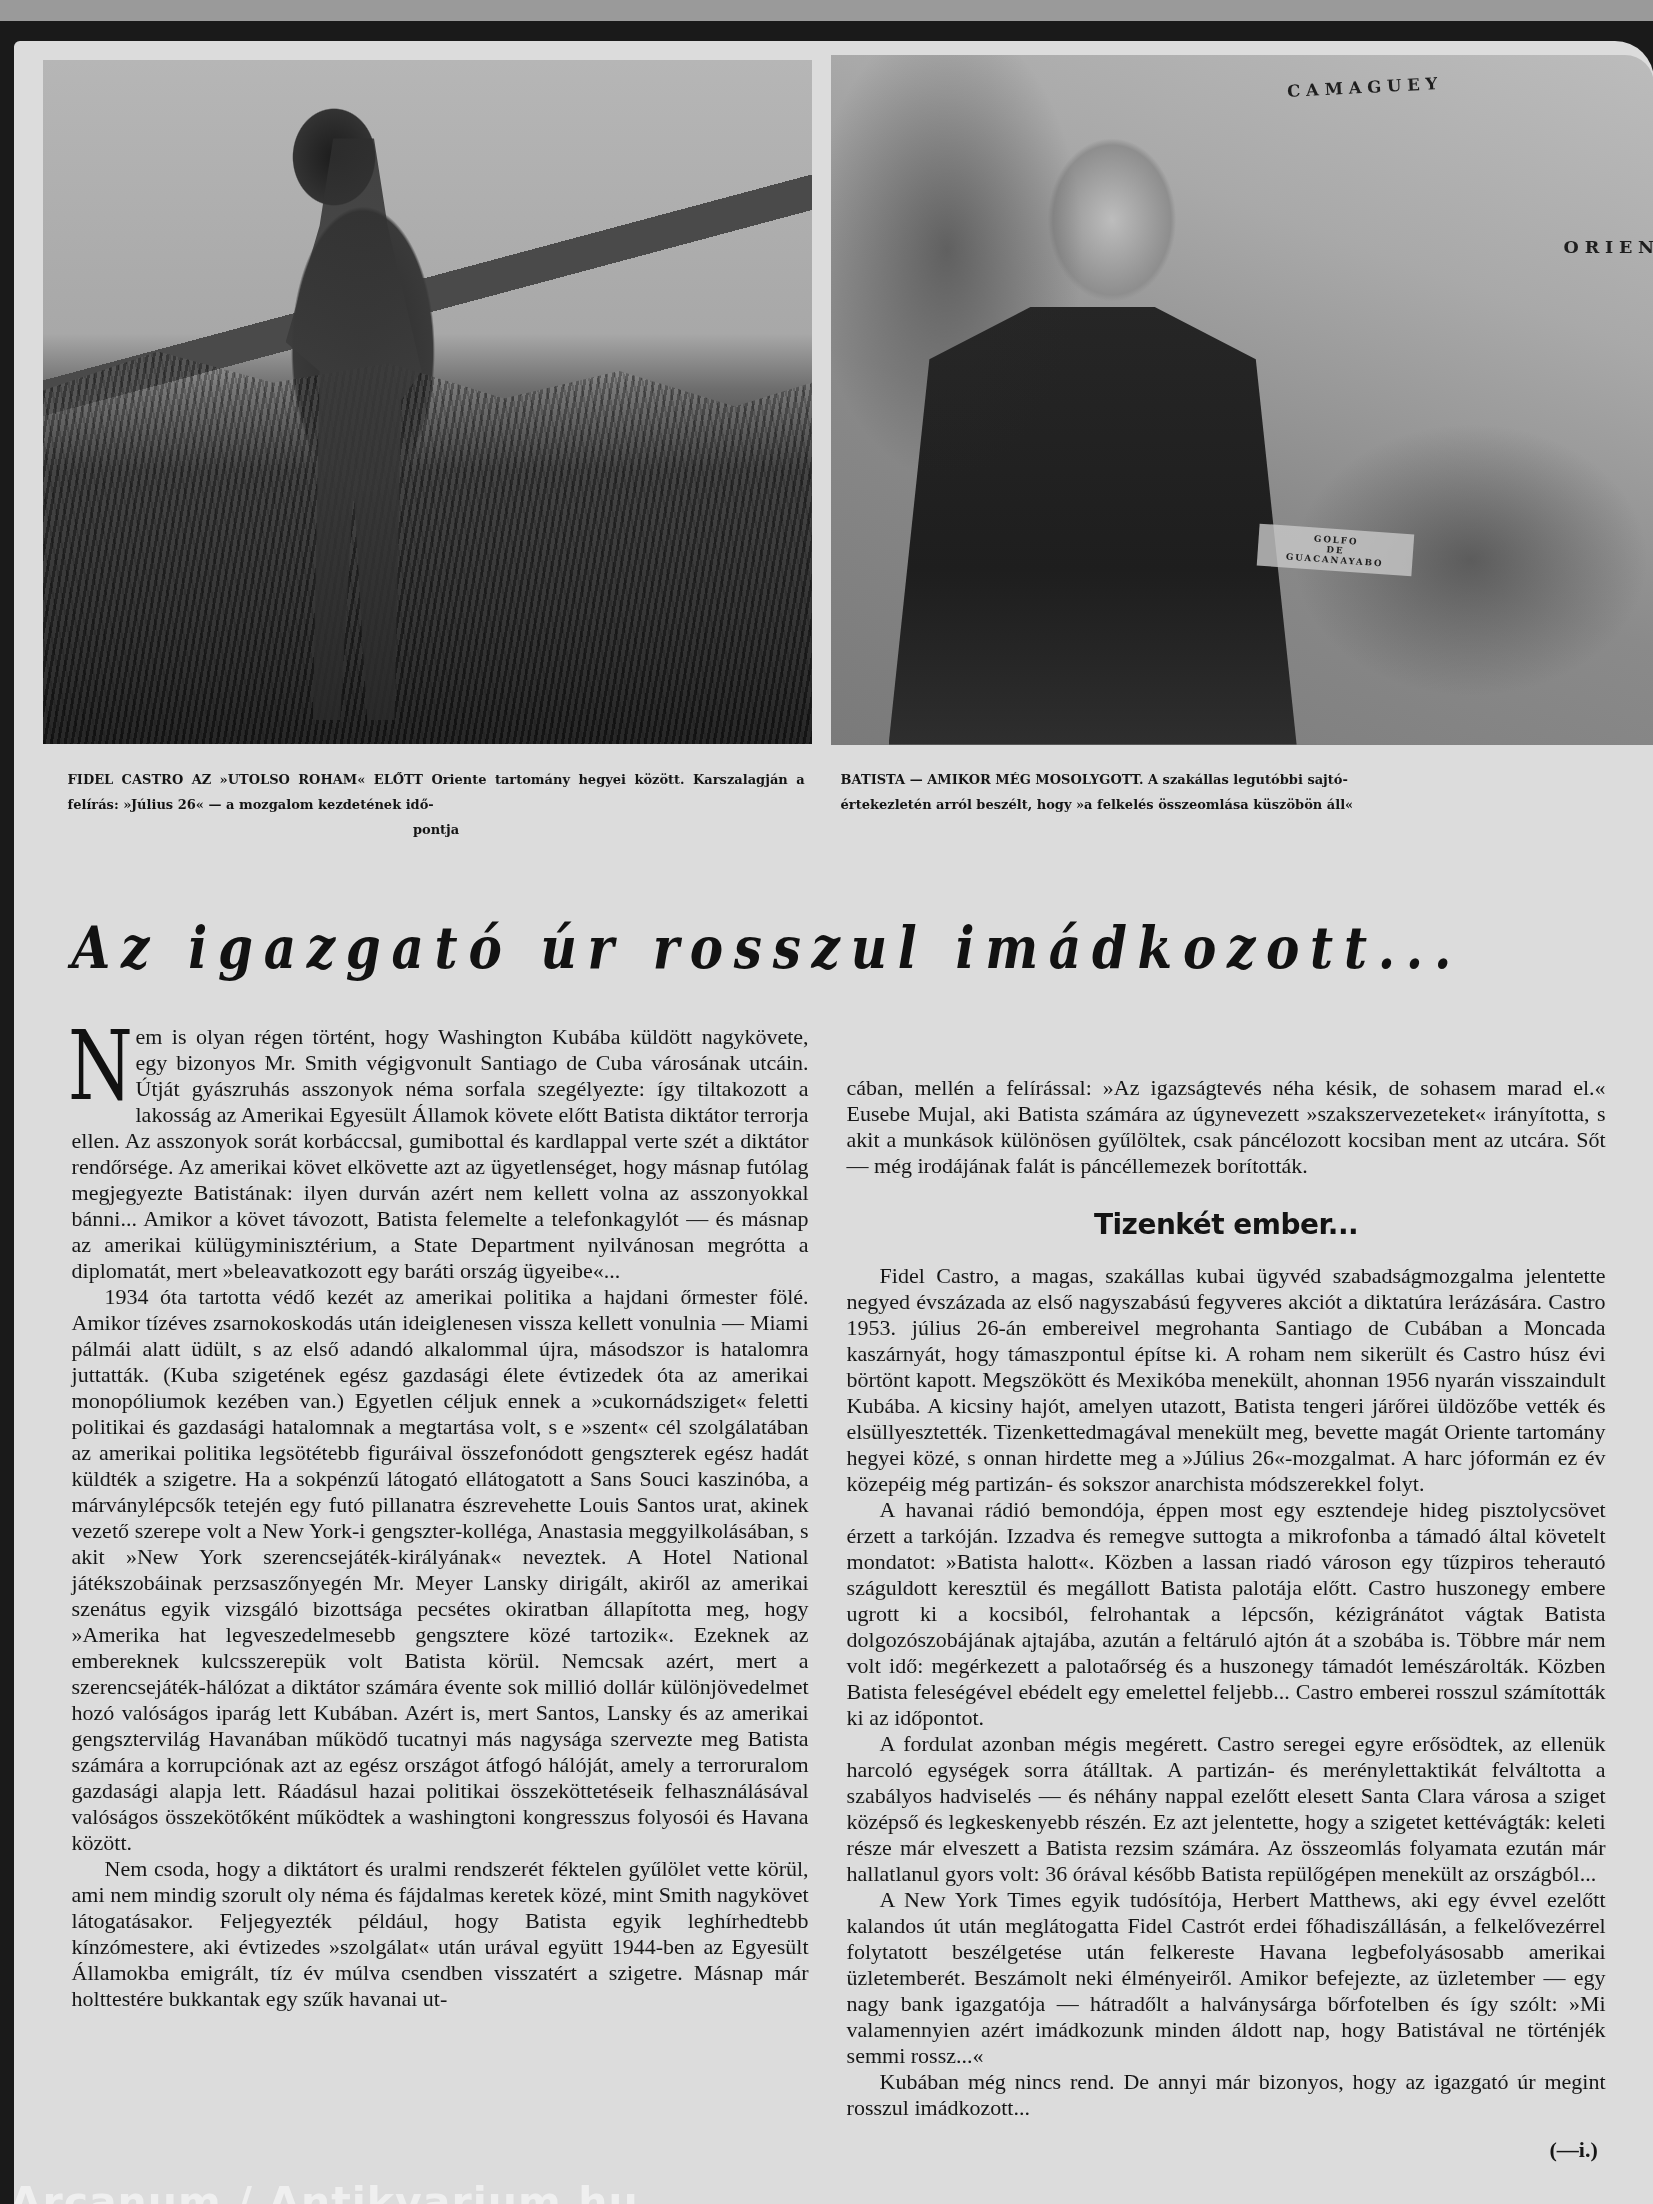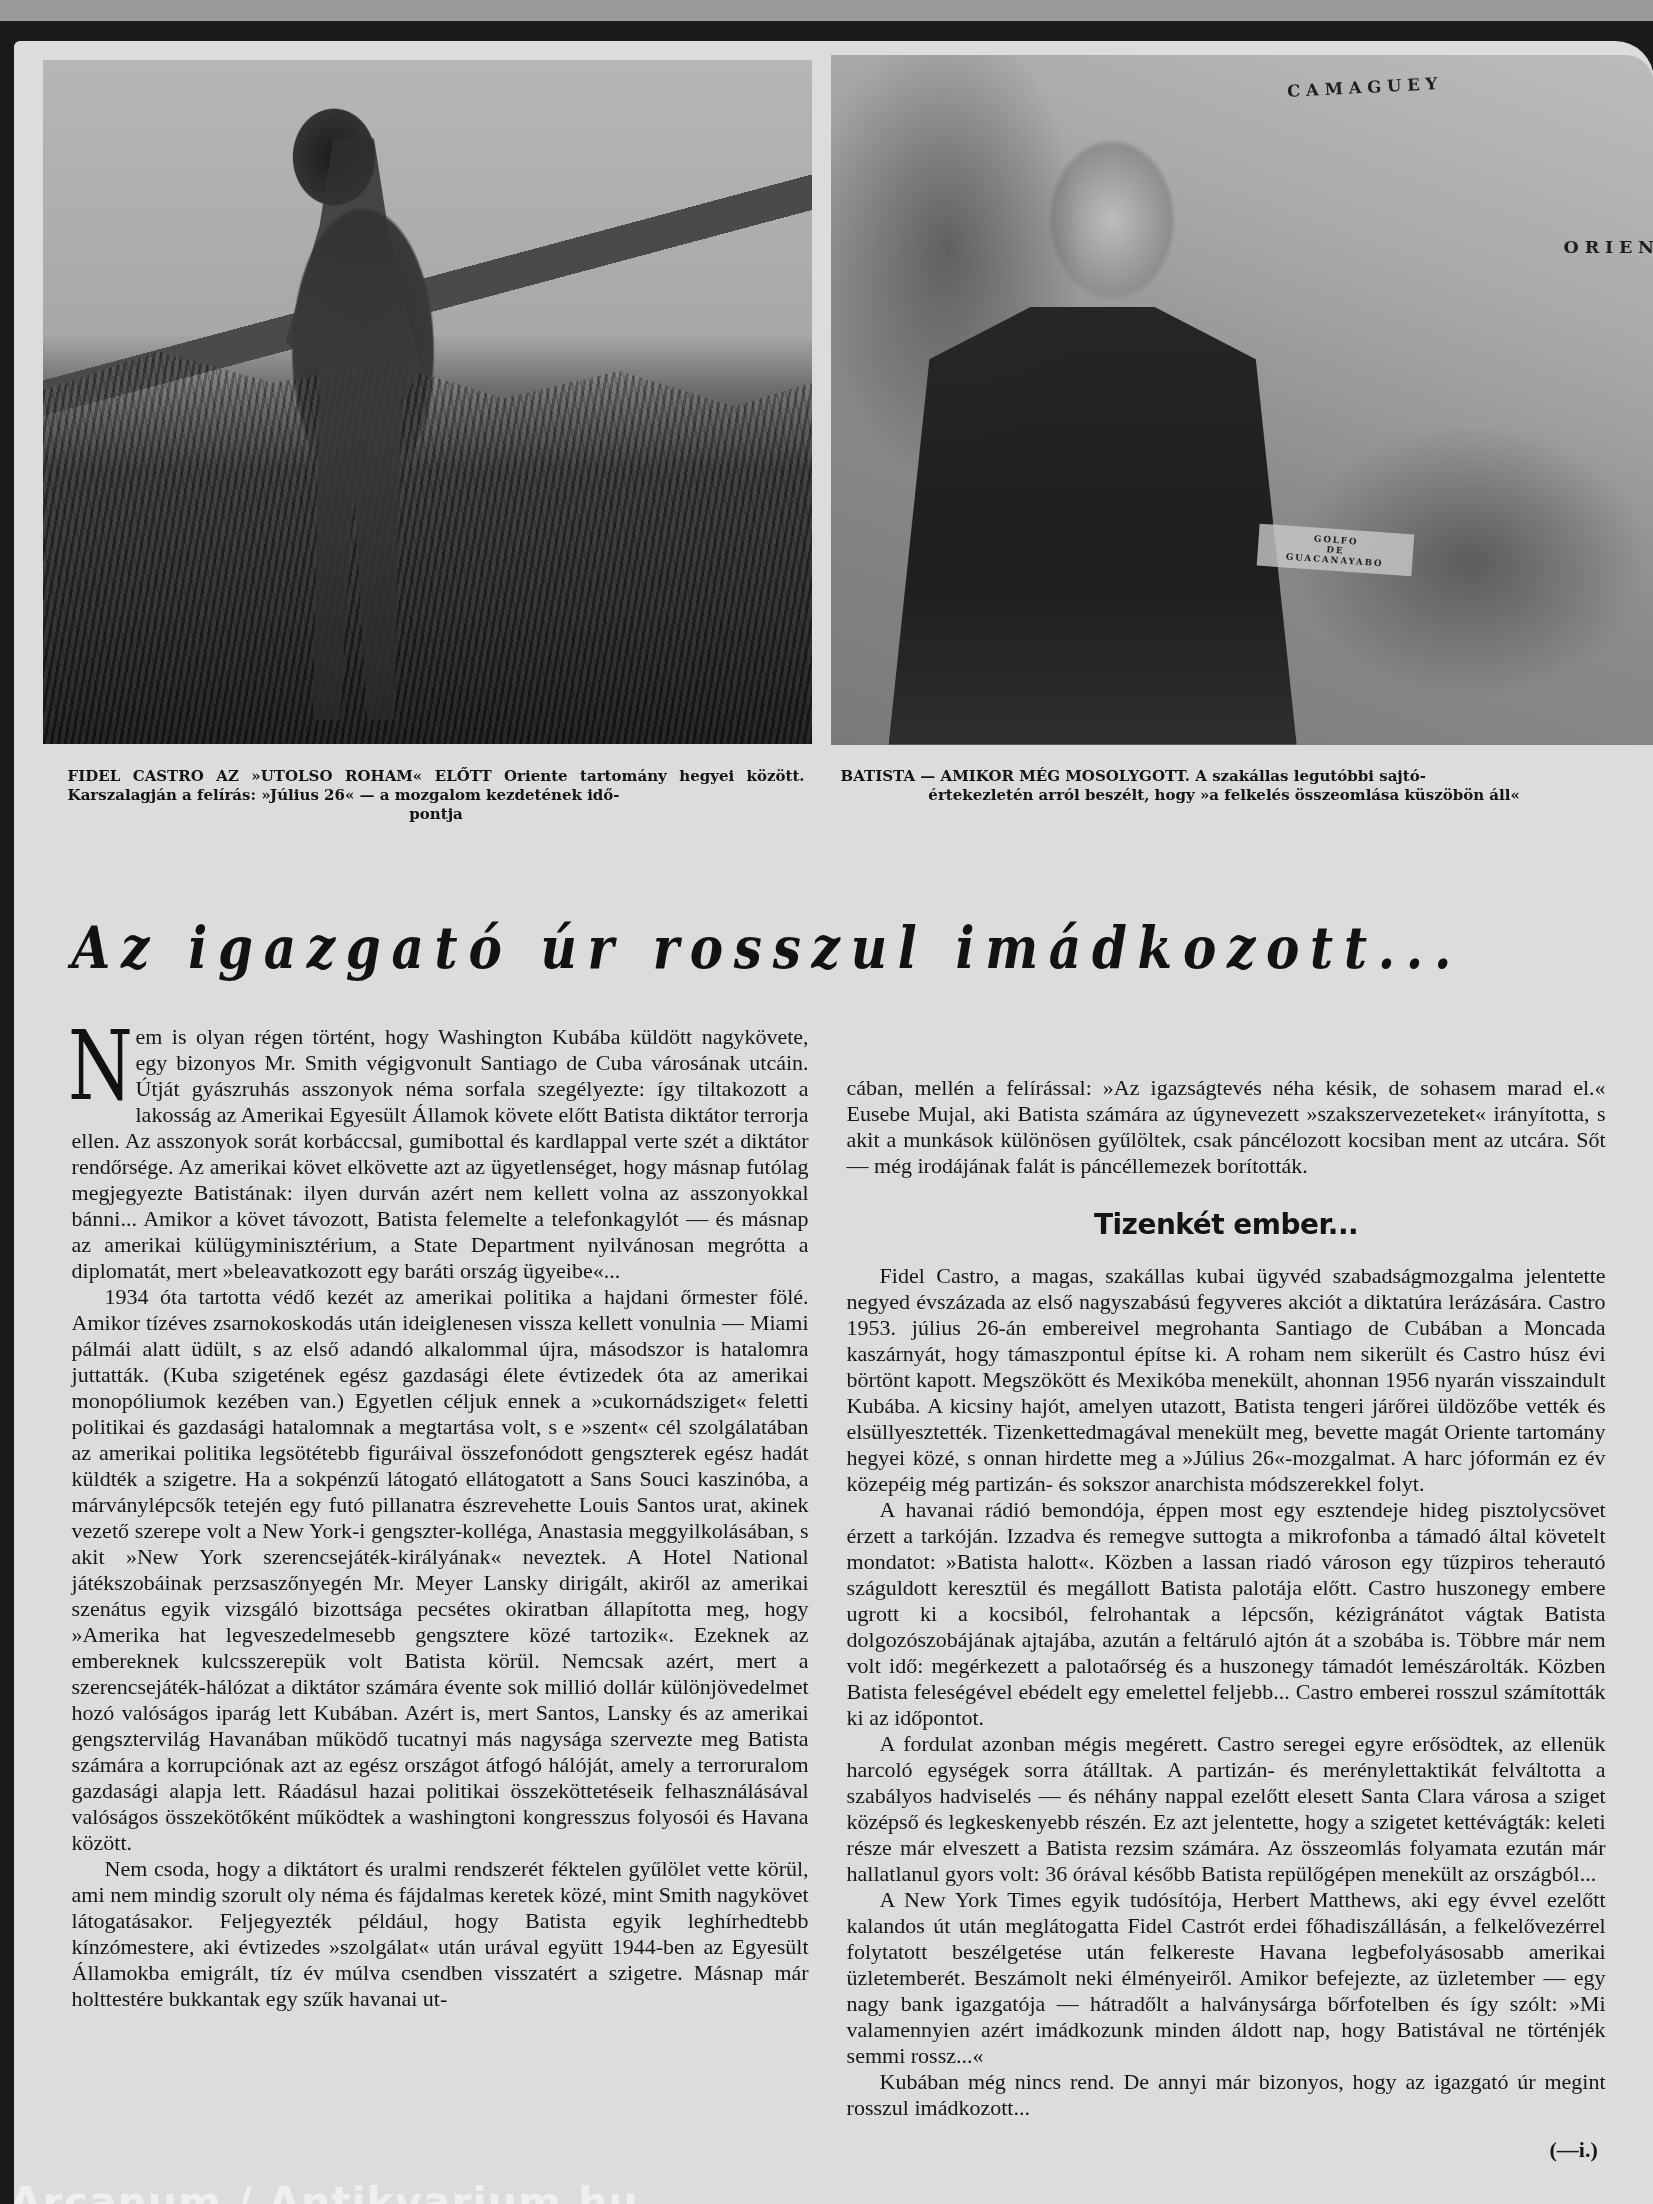--- a/index.html
+++ b/index.html
@@ -72,29 +72,29 @@
     .map-golfo {
       left: 427px; top: 474px; width: 155px; text-align: center; font-size: 11.6px; letter-spacing: 2.9px;
       background: rgba(200,200,200,0.8); padding: 5.8px 3.9px; transform: rotate(4deg);
     }
     .map-golfo span { display: block; font-size: 8.7px; letter-spacing: 1.9px; }
 
     .caption {
       position: absolute;
       font-family: "DejaVu Serif", serif;
       font-weight: bold;
-      font-size: 15px;
-      line-height: 19px;
+      font-size: 13px;
+      line-height: 25px;
       color: #141414;
       text-align: justify;
     }
     .caption-left { left: 54px; top: 726px; width: 737px; }
     .caption-left .last { display: block; text-align: center; }
     .caption-right { left: 827px; top: 726px; width: 767px; }
-    .caption-right .line2 { display: block; text-align: center; }
+    .caption-right .line2 { display: block; text-align: left; }
 
     .headline {
       position: absolute; left: 58px; top: 873px; width: 1533px;
       font-family: "DejaVu Serif", serif;
       font-weight: bold; font-style: italic;
       font-size: 50px; letter-spacing: 10.7px;
       color: #121212;
       transform: scaleY(1.15);
       transform-origin: left top;
       white-space: nowrap;

